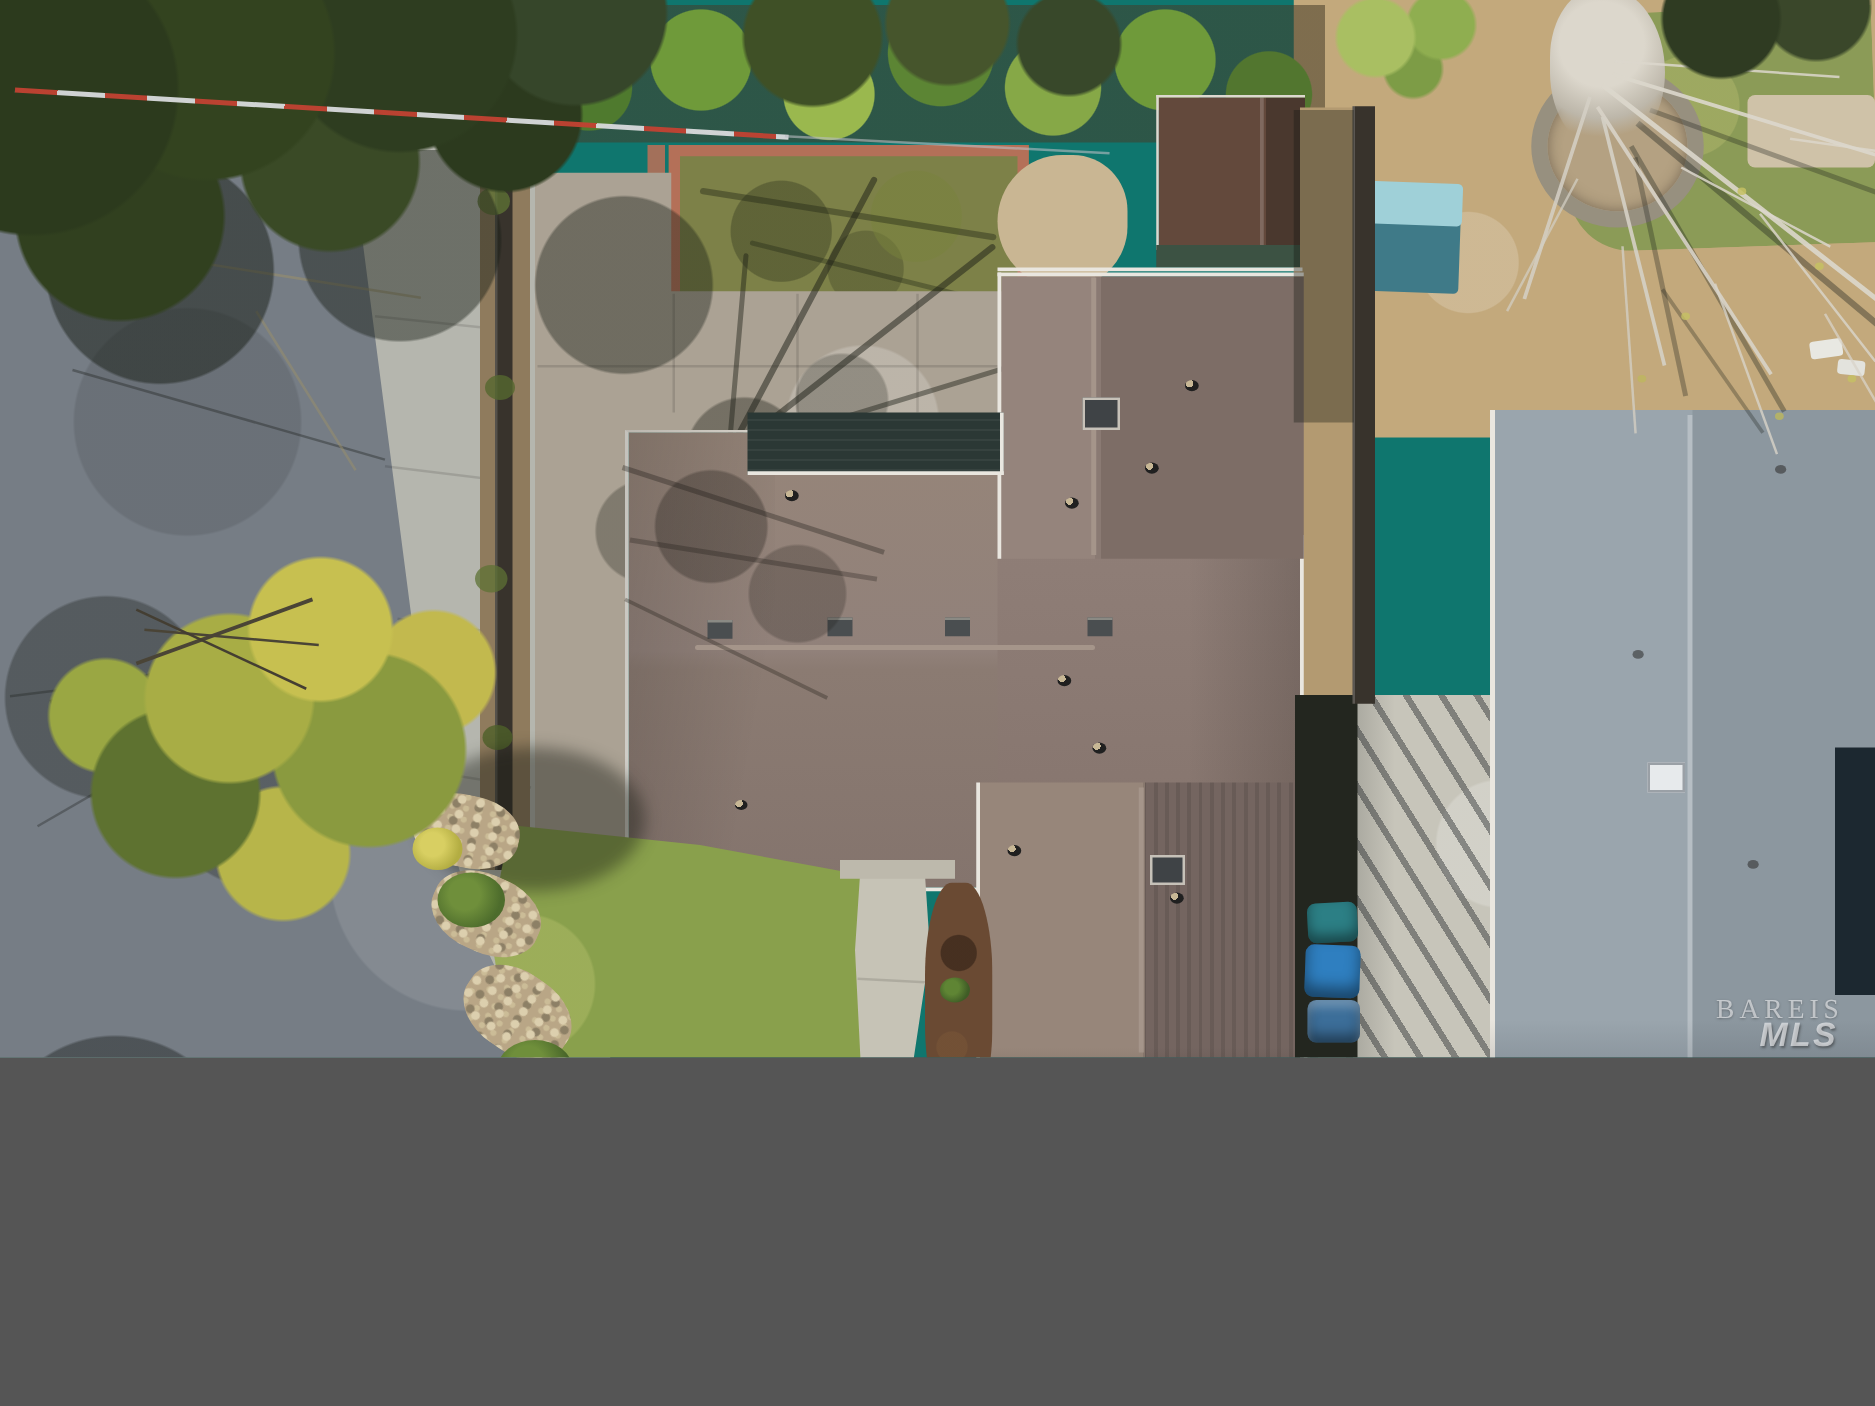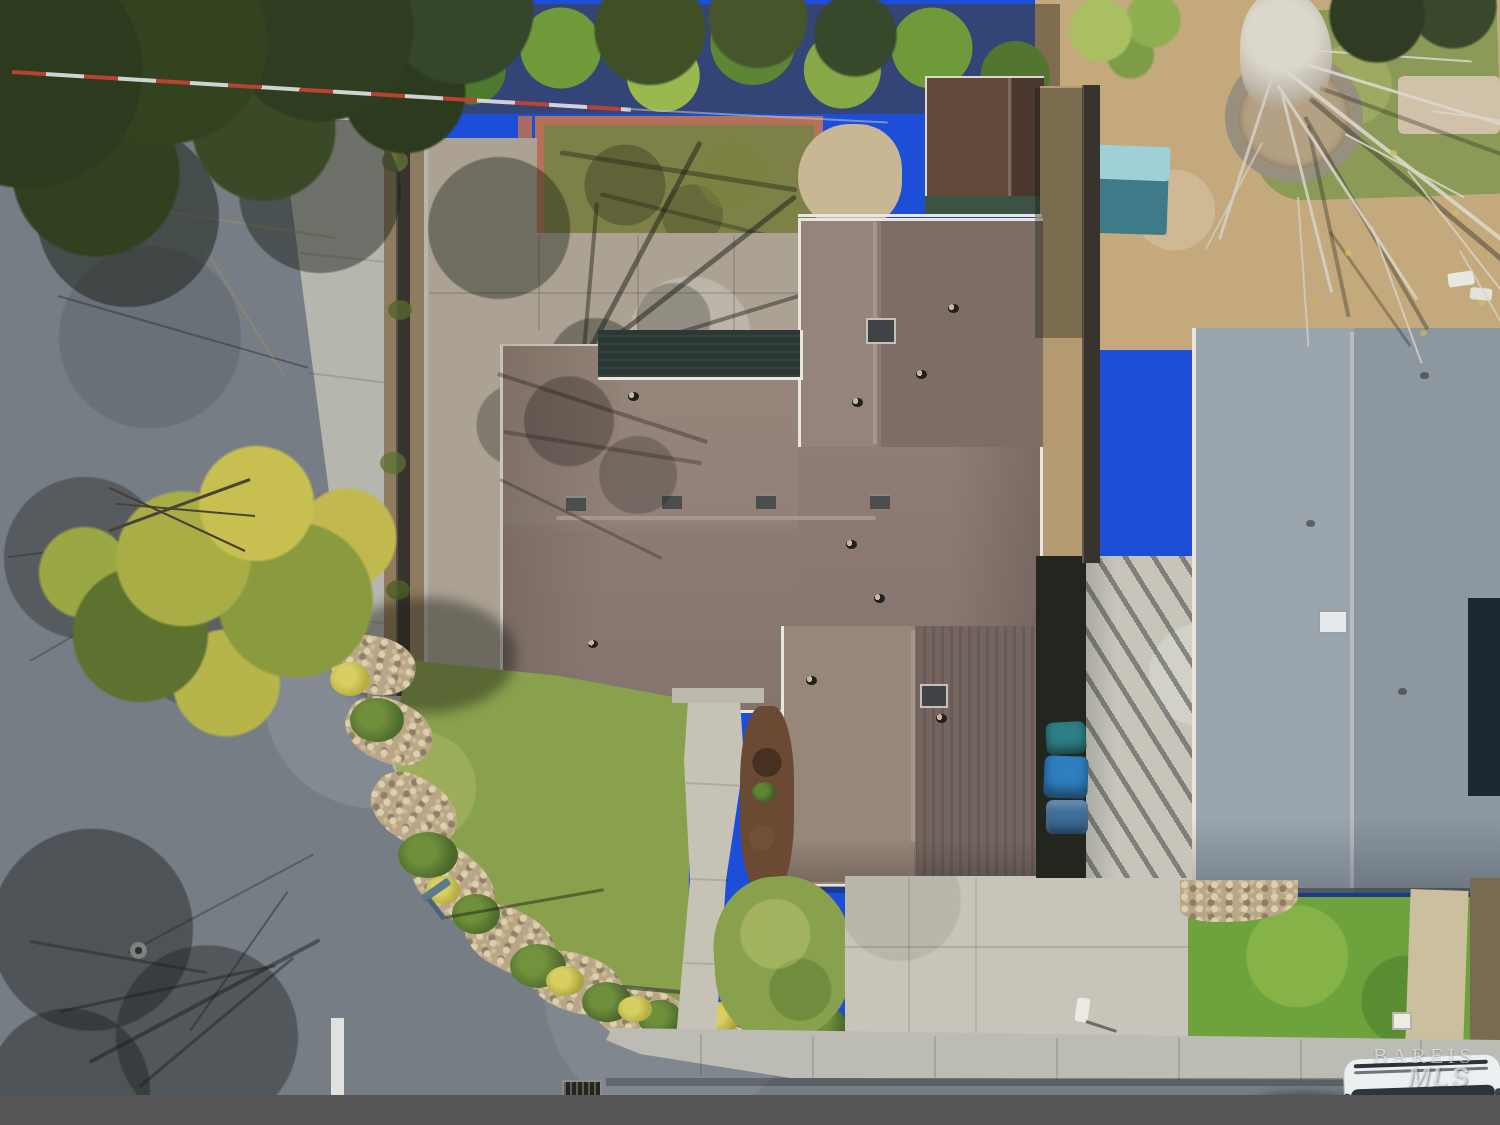--- a/index.html
+++ b/index.html
@@ -1,16 +1,16 @@
 <!DOCTYPE html>
 <html style="--asphalt: #767d85; --asphalt-light: #8d939a; --sidewalk: #b5b6ae; --driveway: #c7c5ba; --patio: #aba294; --patio-left: #9c948a; --roof-light: #97867c; --roof-base: #8b7a73; --roof-dark: #72635c; --roof-ridge: #a5958a; --roof-gray: #9aa5ad; --roof-gray-dark: #7d8791; --white-trim: #e9e6df; --lawn: #89a04c; --lawn-light: #a9b15d; --lawn-bright: #6da23c; --back-lawn: #7d8148; --dirt: #c3a97c; --mulch: #6a4a33; --brick: #b47058; --rock: #b9a686; --canopy: #2f3e1e; --foliage-yellow: #c3bc4f; --foliage-green: #6c8a3a; --fence: #38332c; --shade-roof: #2b3835; --shed-roof: #5d4739; --bin-blue: #2f7fc0; --bin-teal: #2c7f85; --car-white: #eceff0; --skylight: #3f4346; --stop-line: #e8eae7;"><head>
 <meta charset="utf-8">
 <style>
   html,body{margin:0;padding:0;background:#555;font-family:"Liberation Sans",sans-serif;}
-  #stage{position:relative;width:1500px;height:1095px;overflow:hidden;background:#1d4ed8;}
+  #stage{position:relative;width:1500px;height:846px;overflow:hidden;background:#0f766e;}
   .a{position:absolute;}
   .full{position:absolute;left:0;top:0;width:1500px;height:1125px;}
   .b{border-radius:50%;}
   i.a{display:block;}
   .ln{transform-origin:0 50%;height:3px;}
   .pebbles{background-color:#b9a686;
     background-image:radial-gradient(circle at 30% 40%, #dccfae 0 3px, transparent 4px),
                      radial-gradient(circle at 72% 62%, #8d8066 0 3px, transparent 4px),
                      radial-gradient(circle at 55% 25%, #cbbc97 0 2px, transparent 3px);
     background-size:15px 12px,18px 14px,11px 9px;border-radius:46%;}

